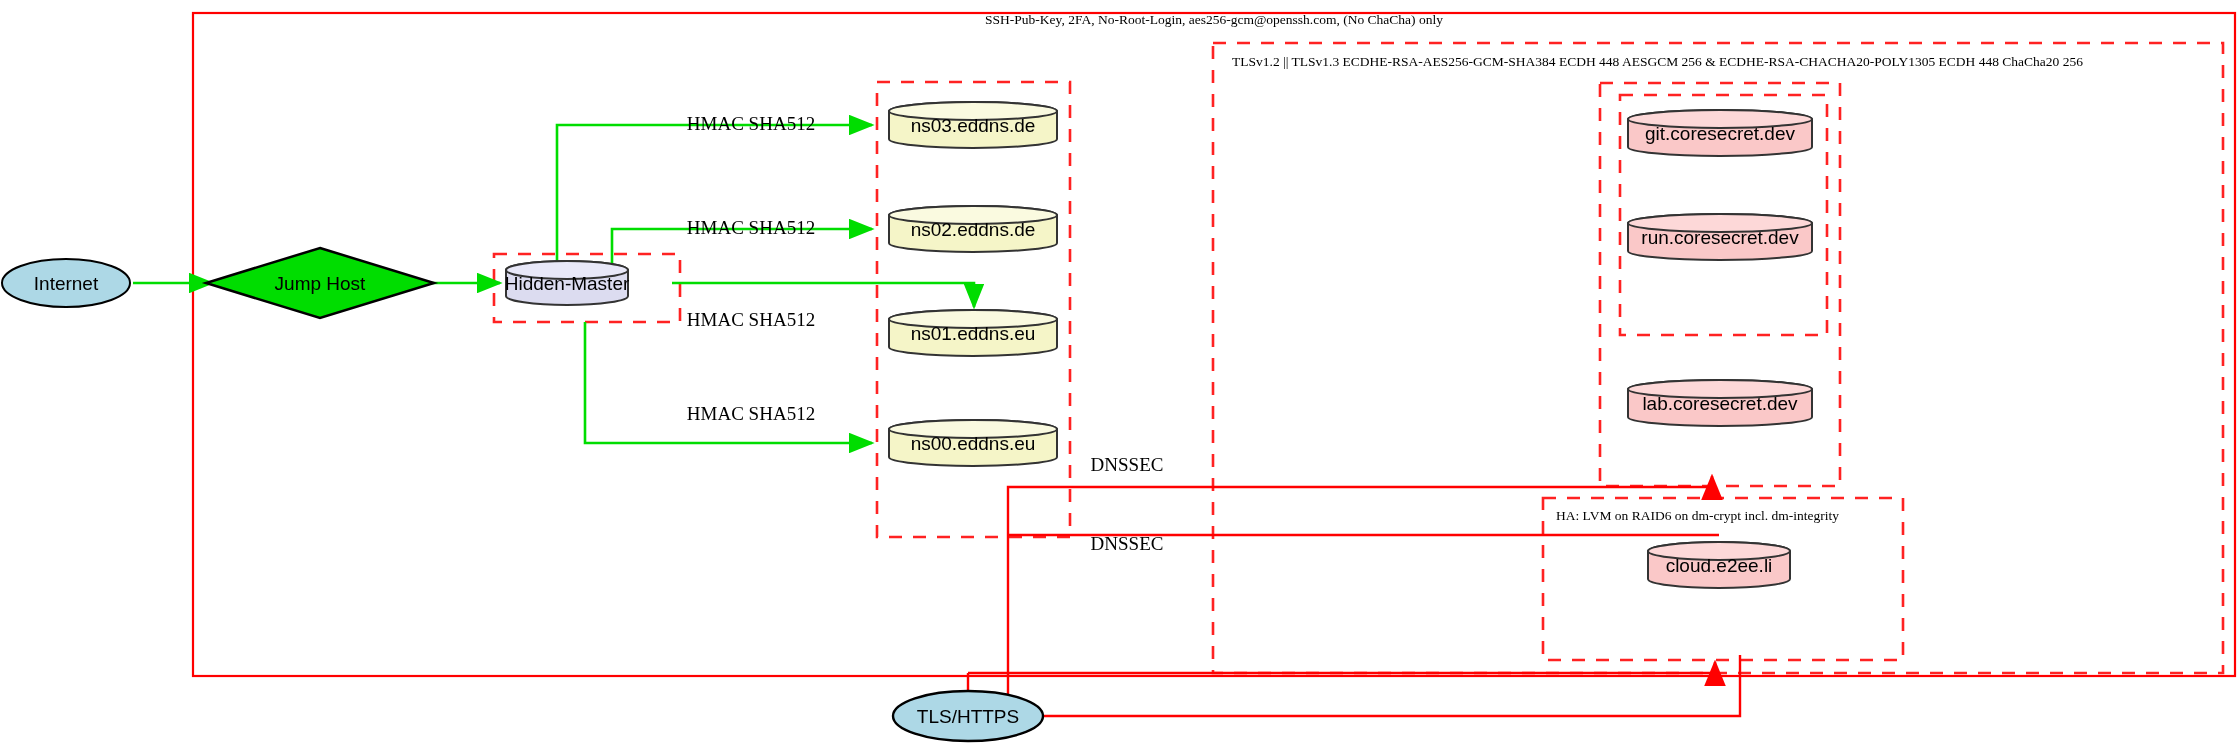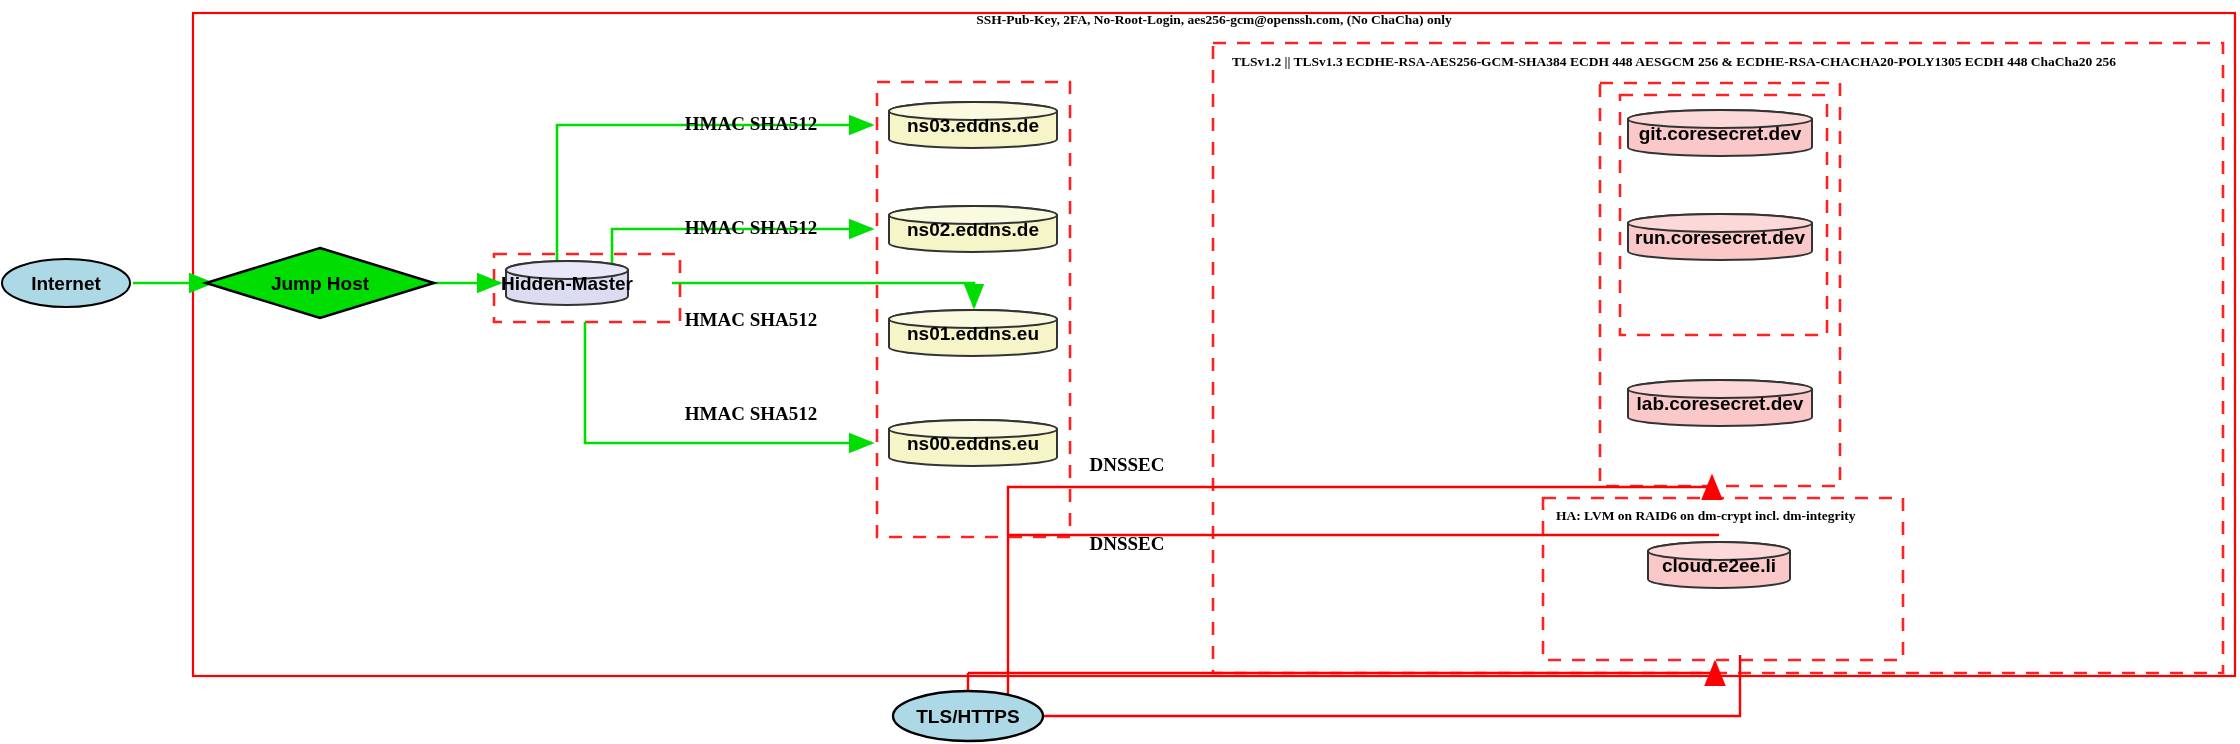--- a/index.html
+++ b/index.html
@@ -1,18 +1,18 @@
 <!DOCTYPE html>
 <html><head>
 <meta charset="utf-8">
 <style>
   html,body{margin:0;padding:0;background:#ffffff;}
   body{width:2240px;height:744px;overflow:hidden;
        font-family:"Liberation Sans",sans-serif;}
-  #stage{position:relative;width:2240px;height:552px;font-weight:bold;}
+  #stage{position:relative;width:2240px;height:552px;}
   svg{position:absolute;left:0;top:0;}
   .serif-lbl{font-family:"Liberation Serif",serif;}
   .sans-lbl{font-family:"Liberation Sans",sans-serif;}
 </style>
 </head>
 <body>
 
 <div id="stage">
 <svg width="2240" height="744" viewBox="0 0 2240 744">
   <defs>

